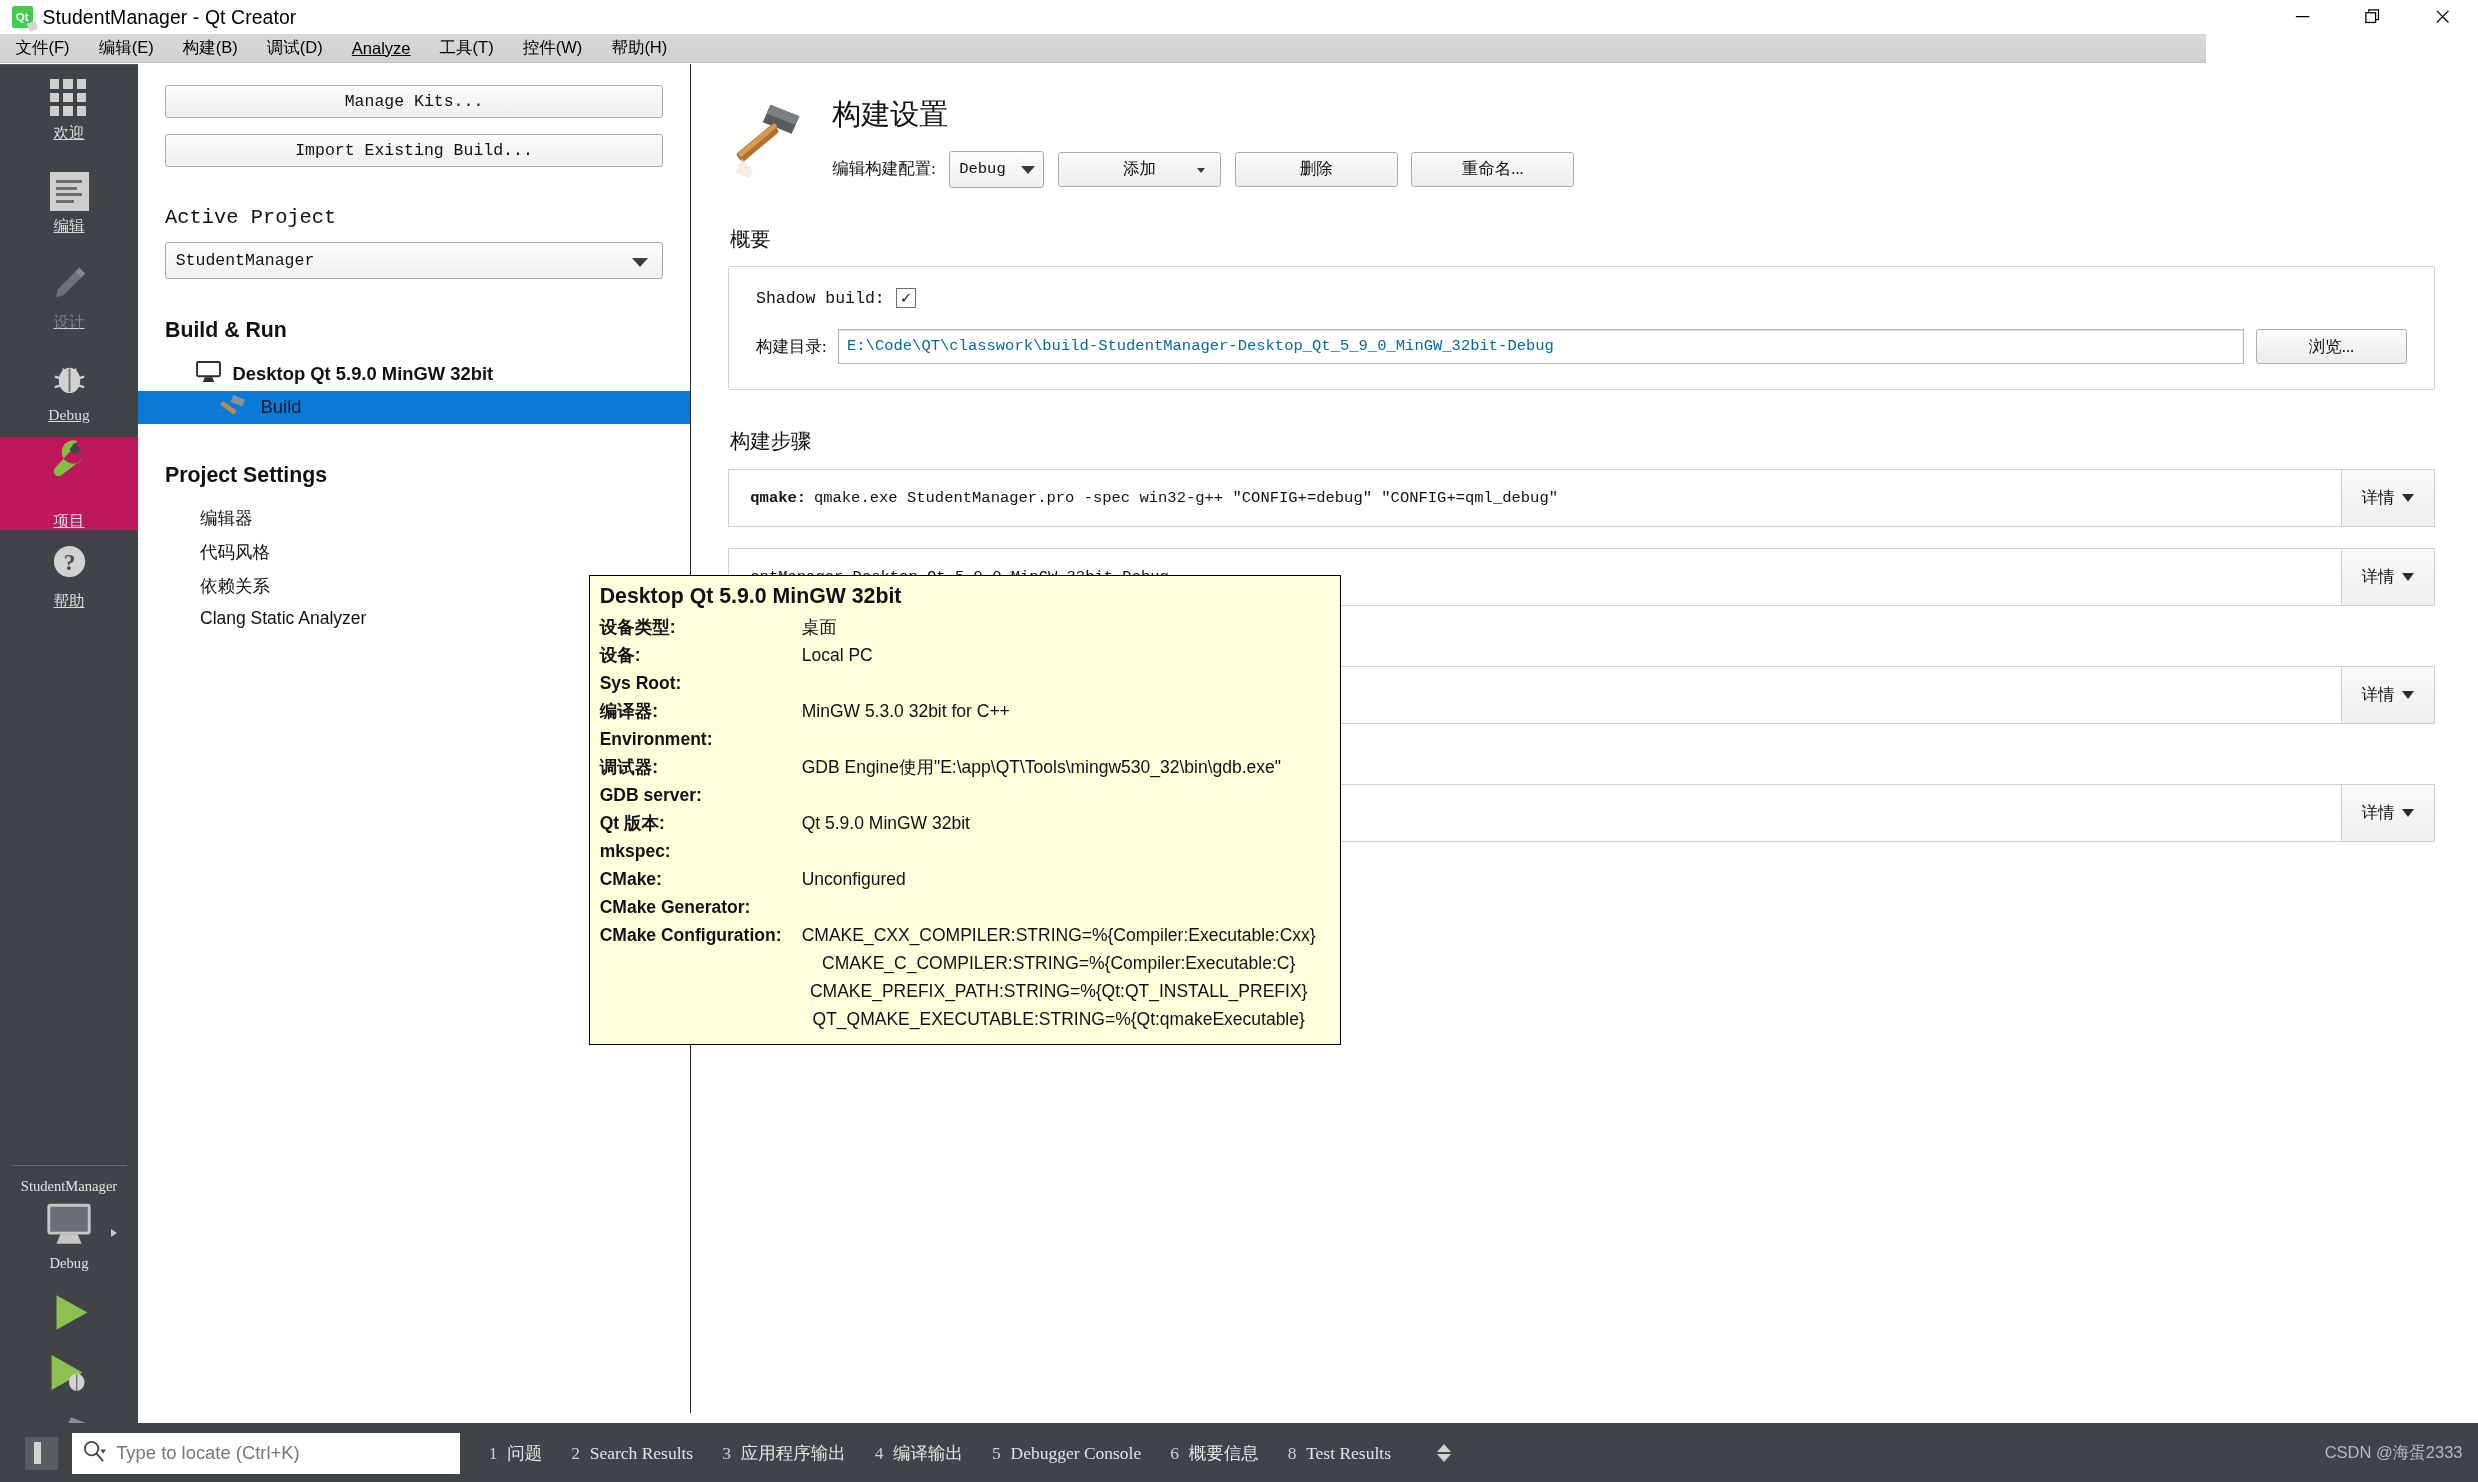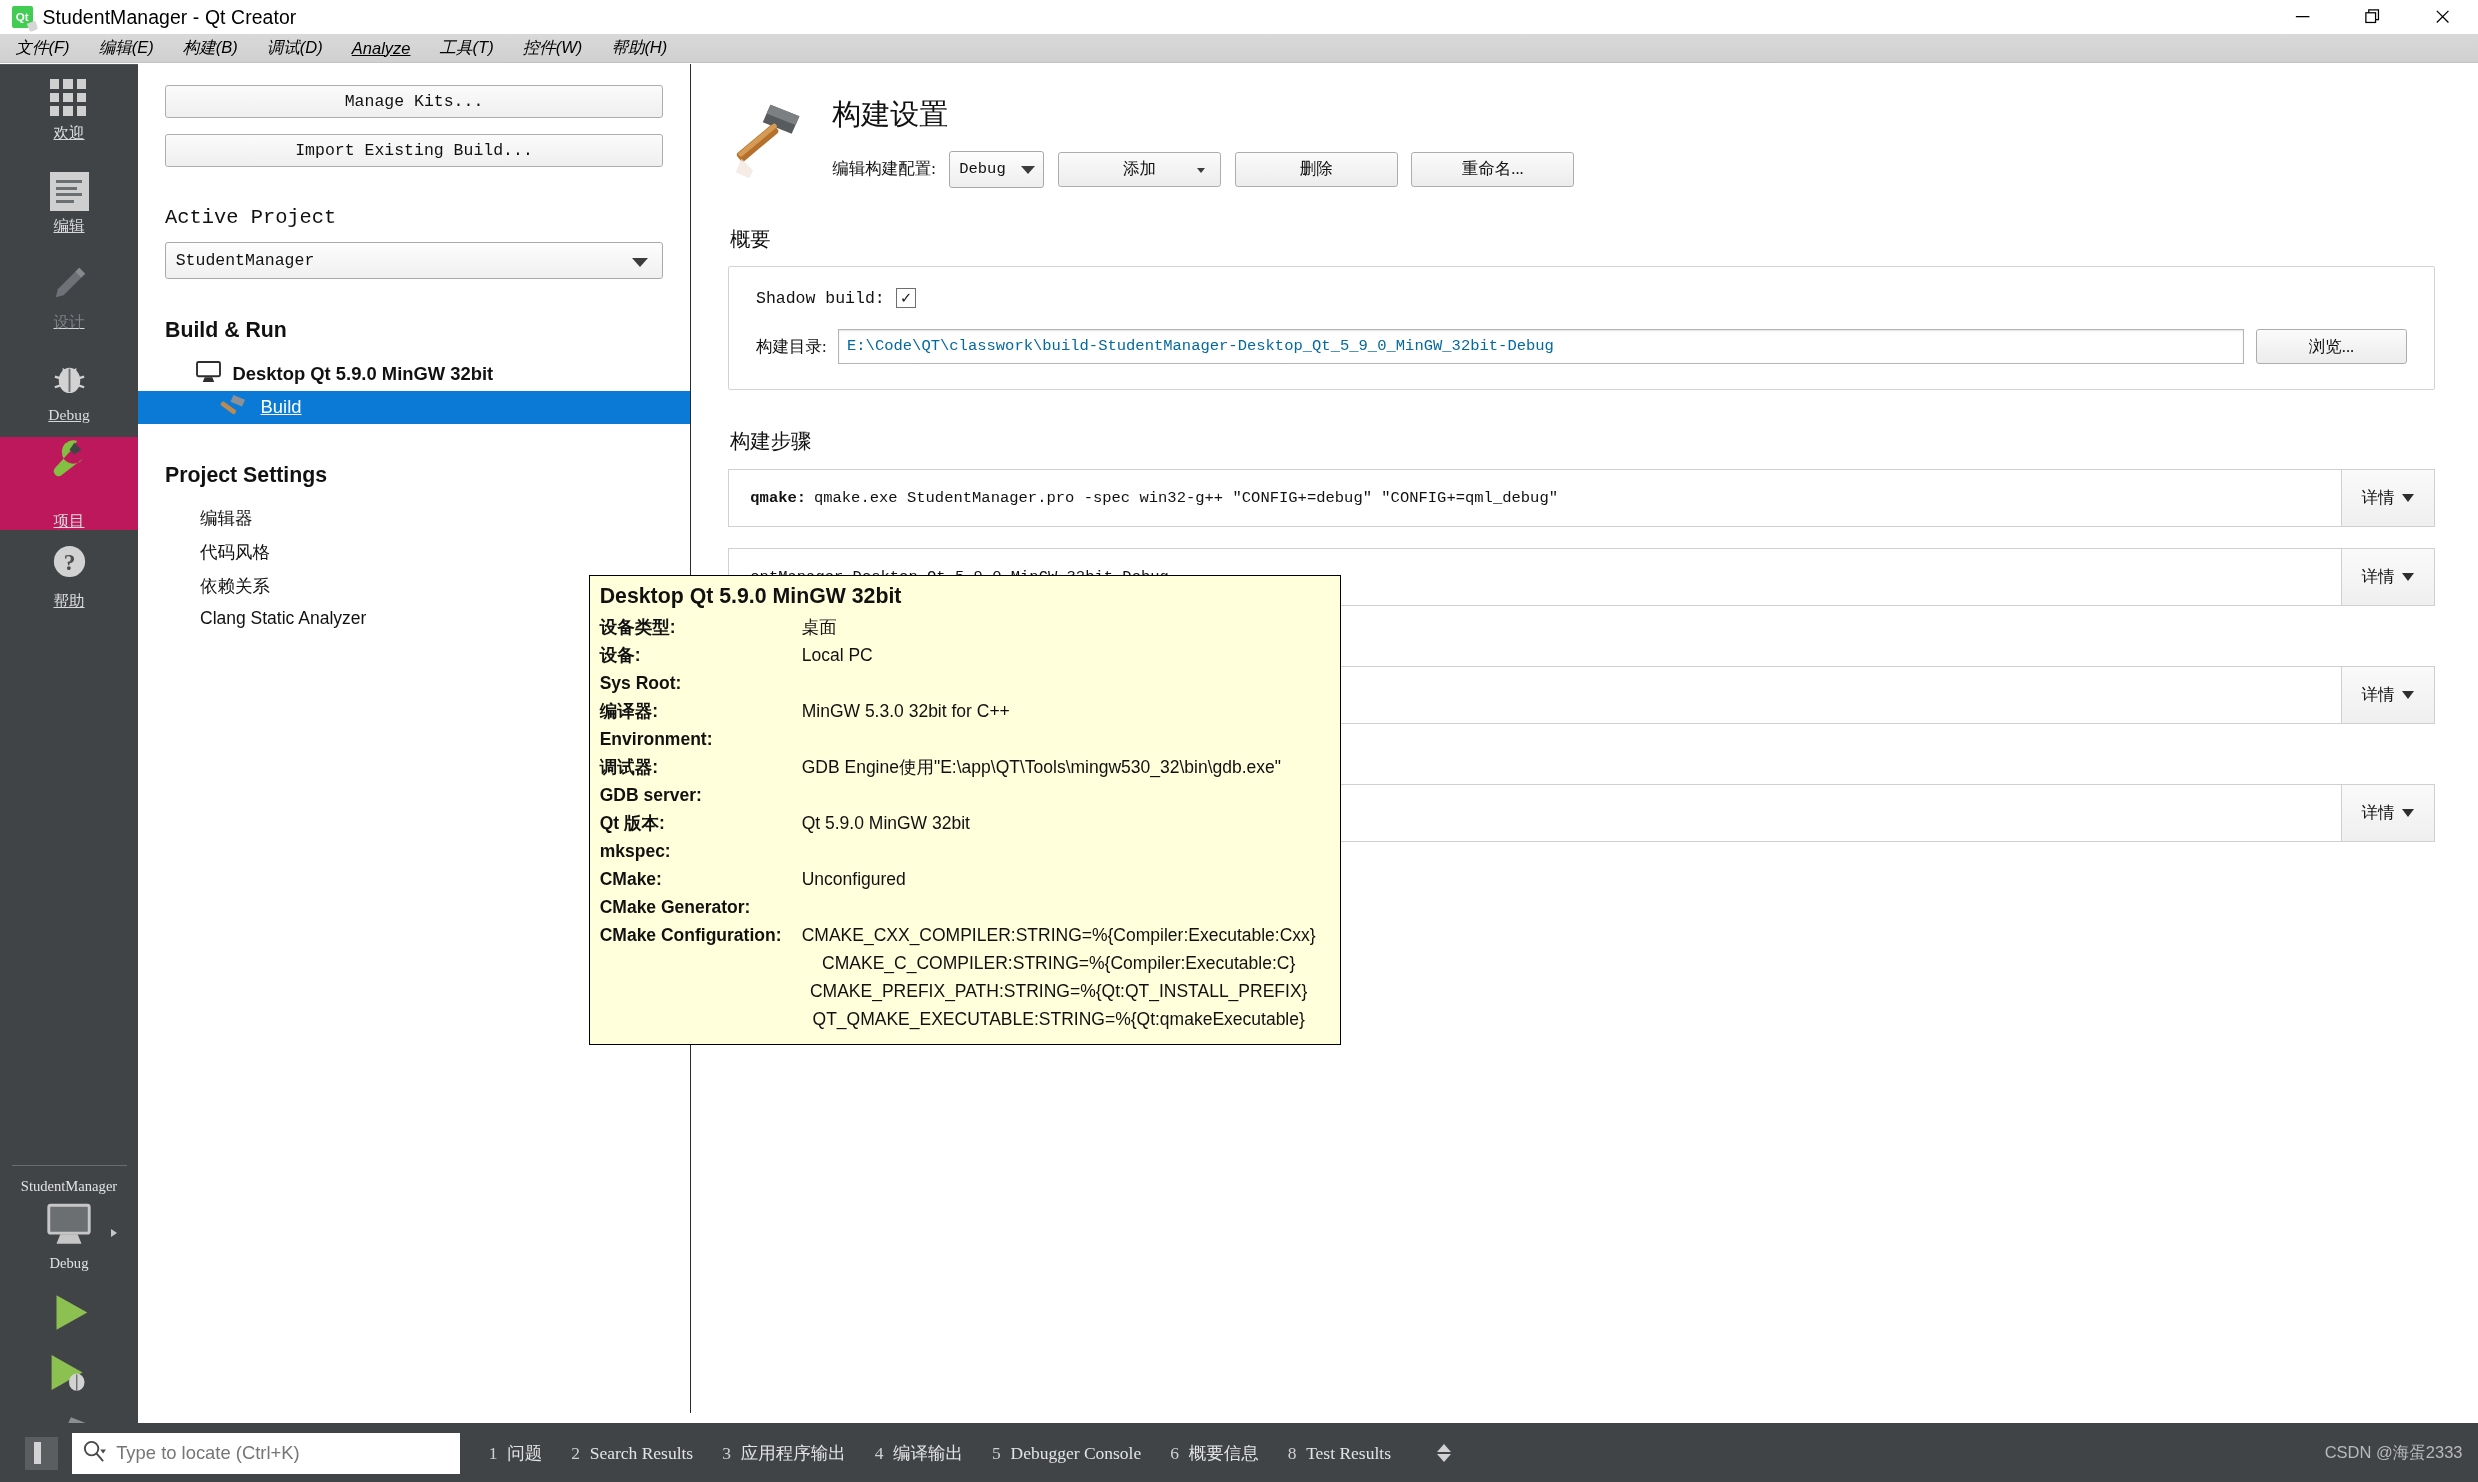--- a/index.html
+++ b/index.html
@@ -35,26 +35,25 @@
   }
   .win-buttons { margin-left: auto; display: flex; height: 34px; }
   .win-btn {
     width: 70px; height: 34px; display: flex; align-items: center; justify-content: center;
     color: #000;
   }
   .win-btn svg { display: block; }
 
   
   .menubar {
-    position: absolute; left: 0; top: 34px; width: 2478px; height: 29px;
+    position: absolute; left: 0; top: 34px; width: 2206px; height: 29px;
     background: #d4d0c8;
     background: linear-gradient(to bottom,#d9d9d9 0%,#d0d0d0 100%);
     display: flex; align-items: center;
     border-bottom: 1px solid #c3c3c3;
-    font-style: italic;
   }
   .menu-item {
     font-size: 16.5px; color: #000; padding: 2.9px 13.6px; margin-left: 1.9px;
     white-space: nowrap;
   }
 
   
   .modebar {
     position: absolute; left: 0; top: 64px; width: 138px; height: 1419px;
     background: #414447;
@@ -128,21 +127,21 @@
   }
   .lp-sec-title { font-size: 21.3px; font-weight: bold; color: #111; margin: 39px 0 13.6px 0; }
   .kit-row { display: flex; align-items: center; gap: 11.6px; padding: 3.9px 0 3.9px 31px; }
   .kit-row .kname { font-size: 18.4px; font-weight: bold; color: #111; }
   .tree-row {
     display: flex; align-items: center; gap: 13.6px;
     height: 33px; padding-left: 52px; cursor: pointer;
   }
   .tree-row .tlabel { font-size: 18.4px; color: #111; }
   .tree-row.selected { background: #0a7ad6; margin: 0 -27px; padding-left: 80px; }
-  .tree-row.selected .tlabel { color: #ffffff; text-decoration: underline; }
+  .tree-row.selected .tlabel { color: #0f172a; }
   .ps-list { margin-top: 11.6px; }
   .ps-item {
     font-size: 17.5px; color: #111; padding: 4.9px 0 4.9px 35px; cursor: pointer;
   }
 
   
   .main {
     position: absolute; left: 693px; top: 64px; width: 1785px; height: 1349px;
     background: #ffffff; padding: 31px 43px 0 35px;
   }

